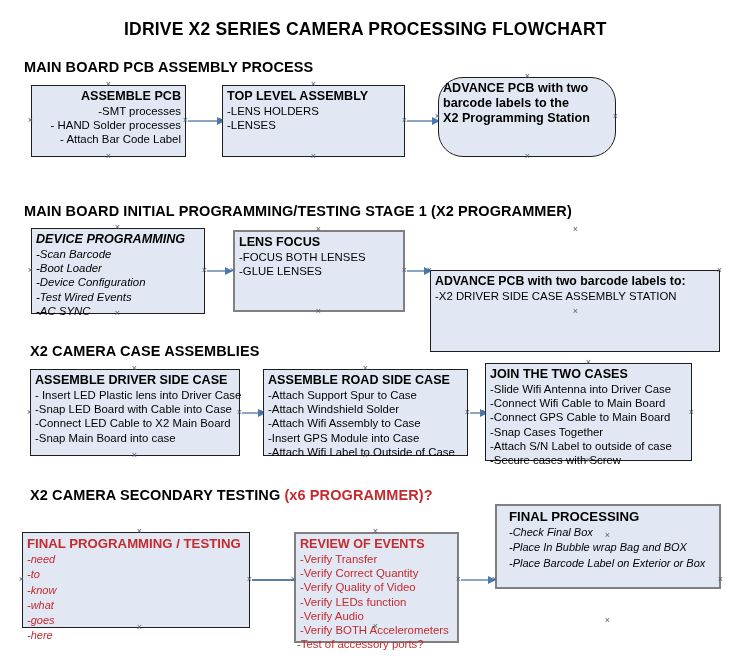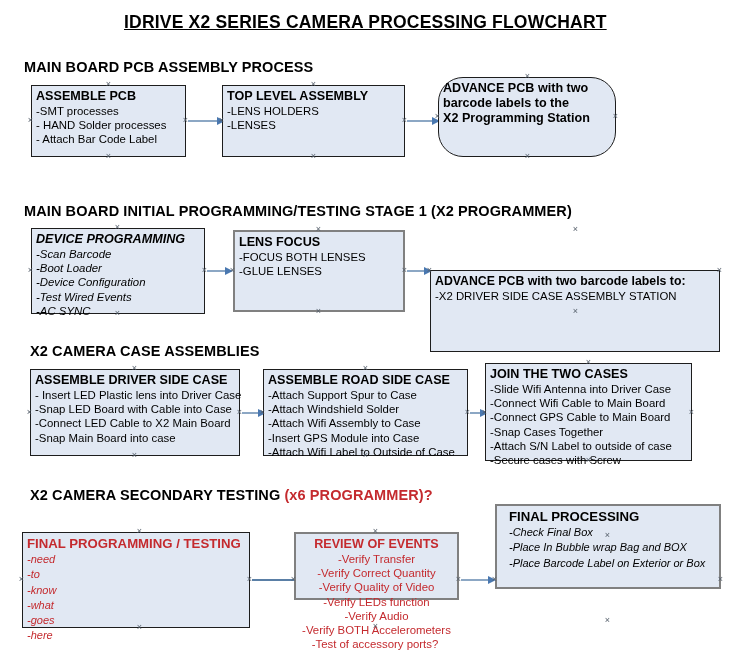--- a/index.html
+++ b/index.html
@@ -94,27 +94,27 @@
     font-family: "Liberation Sans", sans-serif;
     pointer-events: none;
   }
   .hx::before { content: "\00D7"; }
 </style>
 </head>
 <body>
 
 <div id="canvas">
 
-  <div class="abs doc-title" style="left:124px; top:12px;text-decoration:underline;">IDRIVE X2  SERIES CAMERA PROCESSING FLOWCHART</div>
+  <div class="abs doc-title" style="left:124px; top:19px;">IDRIVE X2  SERIES CAMERA PROCESSING FLOWCHART</div>
 
   <div class="abs section-title" style="left:24px; top:59px;">
     <span>MAIN BOARD PCB ASSEMBLY PROCESS</span>
   </div>
 
-  <div class="abs node" style="left:31px; top:85px; width:155px; height:72px;">
+  <div class="abs node" style="left:31px; top:85px; width:155px; height:72px;text-align:right;">
     <div class="title">ASSEMBLE PCB</div>
     <div class="line"> -SMT processes</div>
     <div class="line">- HAND Solder processes</div>
     <div class="line">- Attach Bar Code Label</div>
   </div>
   <div class="hx" style="left:105px; top:81px;"></div>
   <div class="hx" style="left:105px; top:153px;"></div>
   <div class="hx" style="left:27px; top:117px;"></div>
   <div class="hx" style="left:182px; top:117px;"></div>
 
@@ -248,21 +248,21 @@
     <div class="line big">-goes</div>
     <div class="line big">-here</div>
   </div>
   <div class="hx" style="left:136px; top:528px;"></div>
   <div class="hx" style="left:136px; top:624px;"></div>
   <div class="hx" style="left:18px; top:576px;"></div>
   <div class="hx" style="left:246px; top:576px;"></div>
 
   <div class="conn" style="left:252px; top:579px; width:42px; background:#5a7fa6; height:1.5px;"></div>
 
-  <div class="abs node red gray-border" style="left:294px; top:532px; width:165px; height:68px;text-align:center;">
+  <div class="abs node red gray-border" style="left:294px; top:532px; width:165px; height:111px;">
     <div class="title">REVIEW OF EVENTS</div>
     <div class="line">-Verify Transfer</div>
     <div class="line">-Verify Correct Quantity</div>
     <div class="line">-Verify Quality of Video</div>
     <div class="line">-Verify LEDs function</div>
     <div class="line">-Verify Audio</div>
     <div class="line">-Verify BOTH Accelerometers</div>
     <div class="line" style="margin-left:-3px;">-Test of accessory ports?</div>
   </div>
   <div class="hx" style="left:372px; top:528px;"></div>

